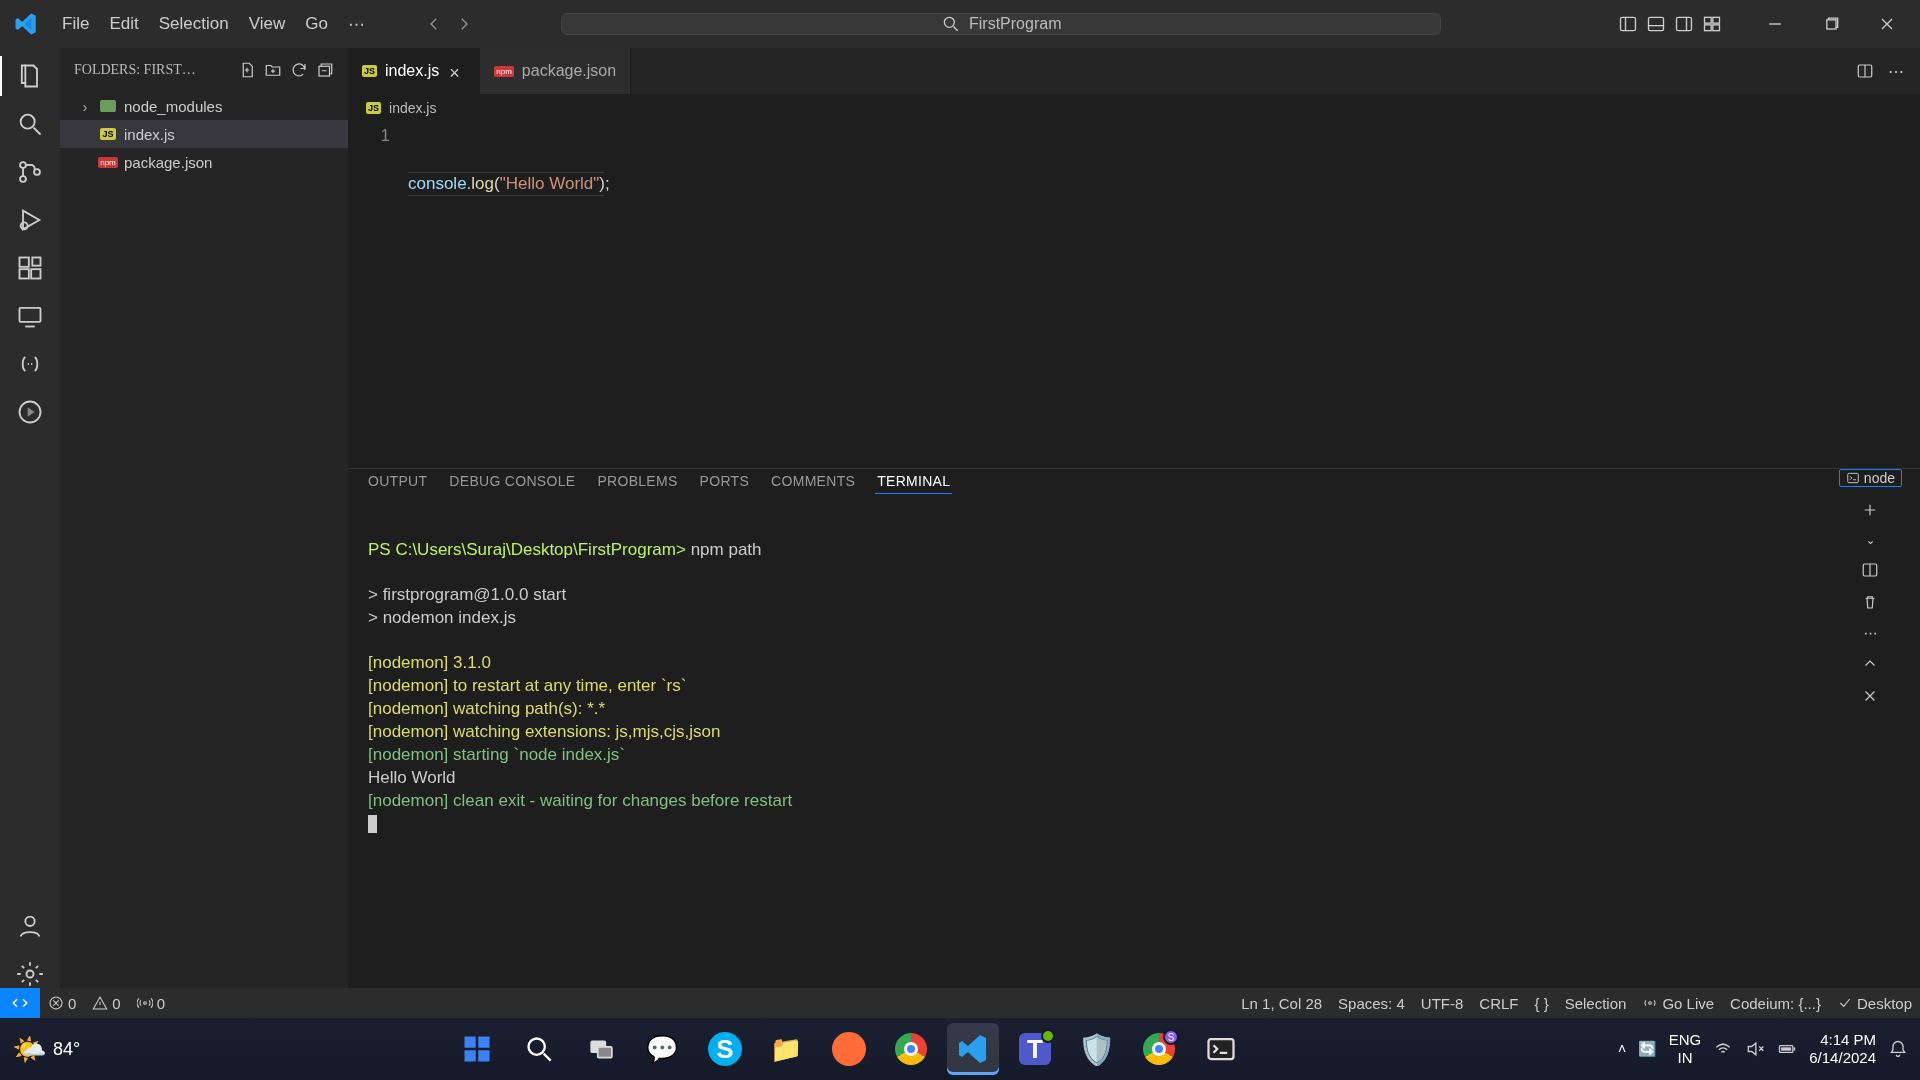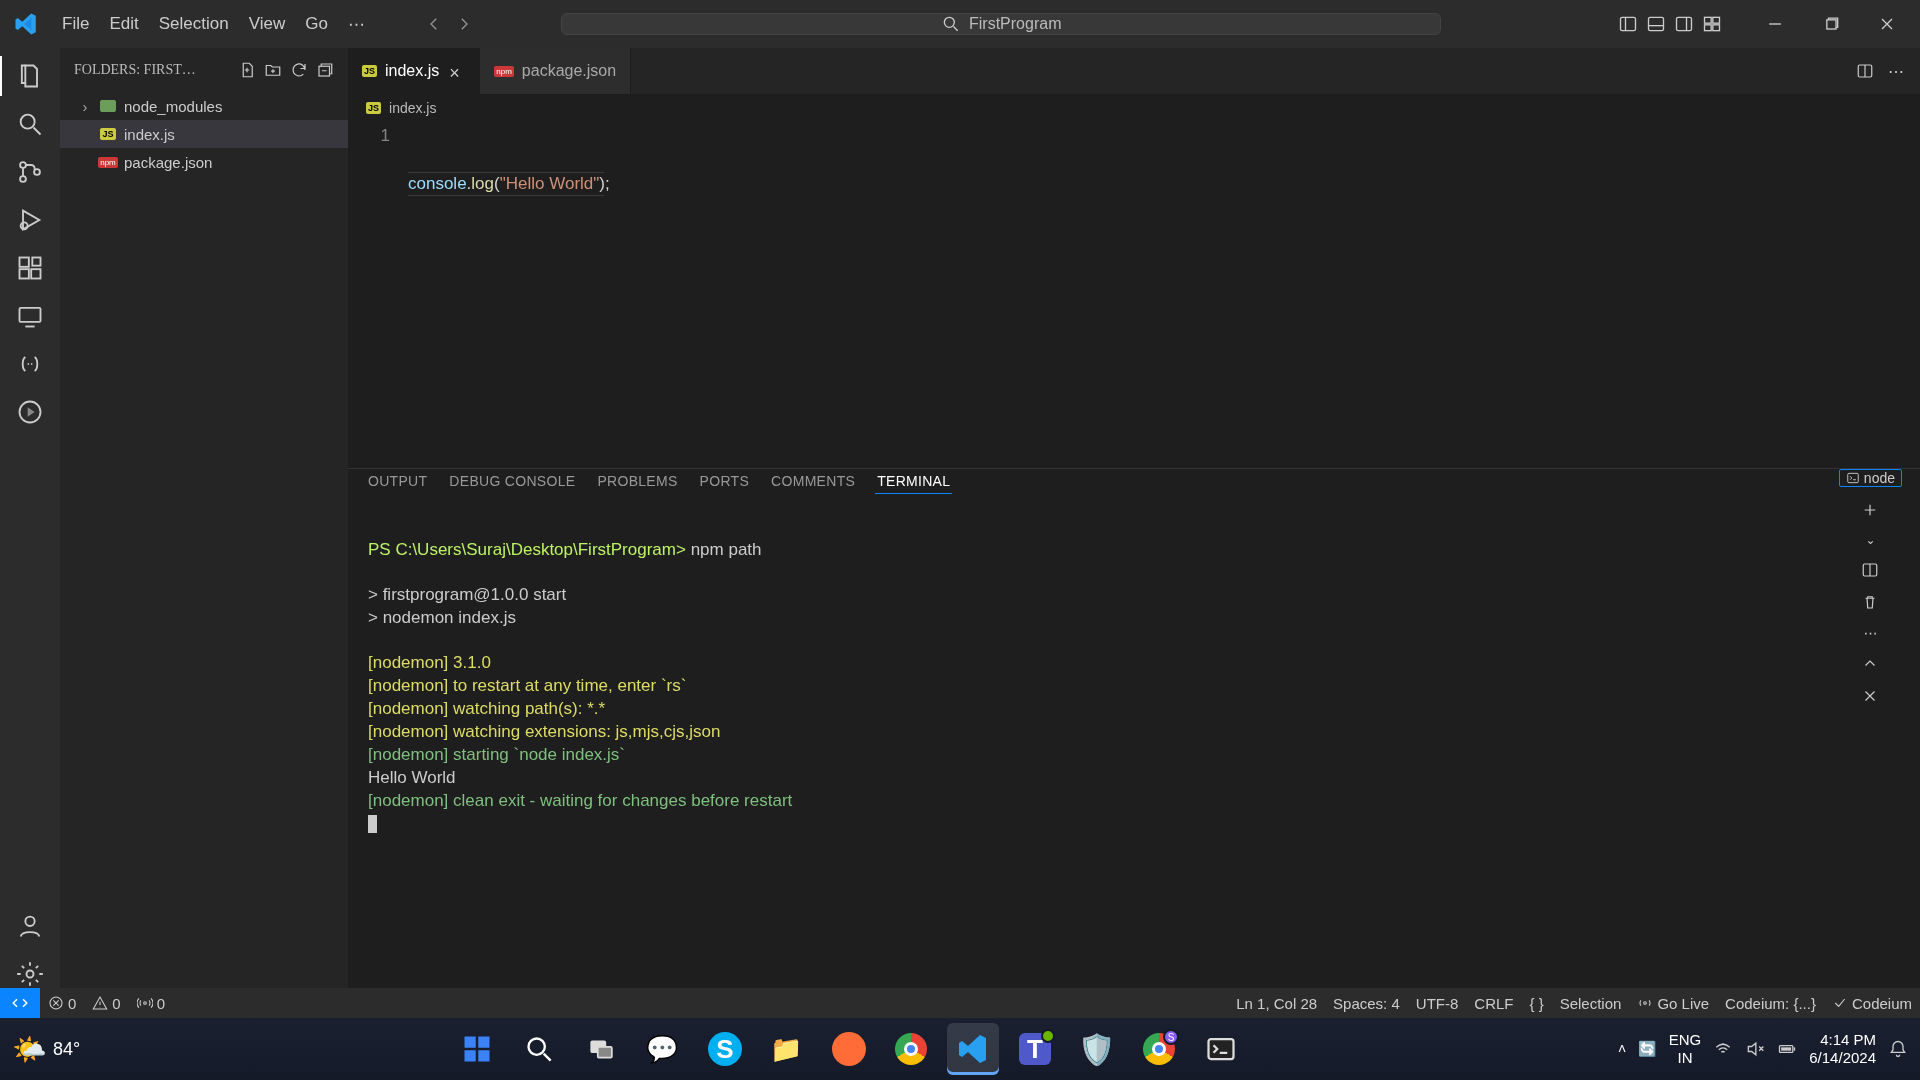--- a/index.html
+++ b/index.html
@@ -409,21 +409,21 @@
           <circle cx="12" cy="12" r="2"></circle>
           <path d="M6 8c-2 2-2 6 0 8M18 8c2 2 2 6 0 8"></path>
         </svg>
       <span>Go Live</span>
     </div>
     <div class="sb-item">Codeium: {...}</div>
     <div class="sb-item">
       <svg class="ico" viewBox="0 0 24 24">
           <path d="M5 12l5 5 9-11"></path>
         </svg>
-      <span>Codeium</span>
+      <span>Desktop</span>
     </div>
   </div>
 
   <div class="taskbar">
     <div class="tb-weather">
       <span style="font-size:28px">🌤️</span>
       <span>84°</span>
     </div>
     <div class="tb-center">
       <div class="tb-app">

